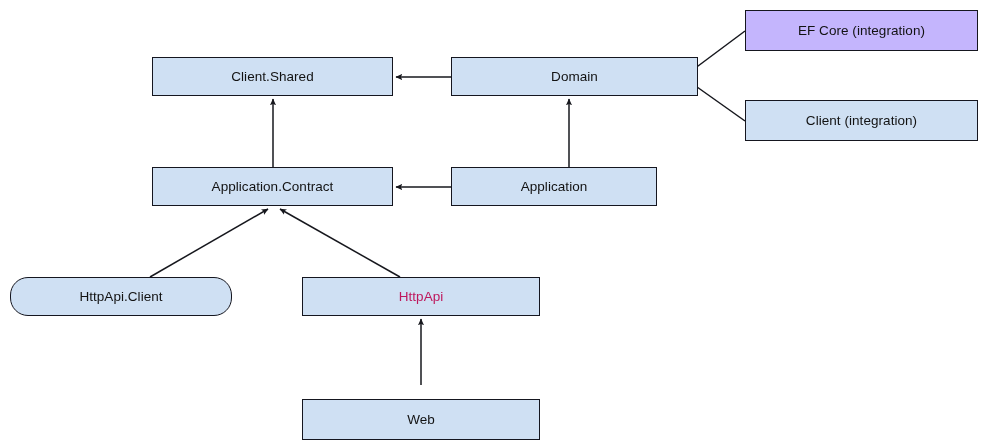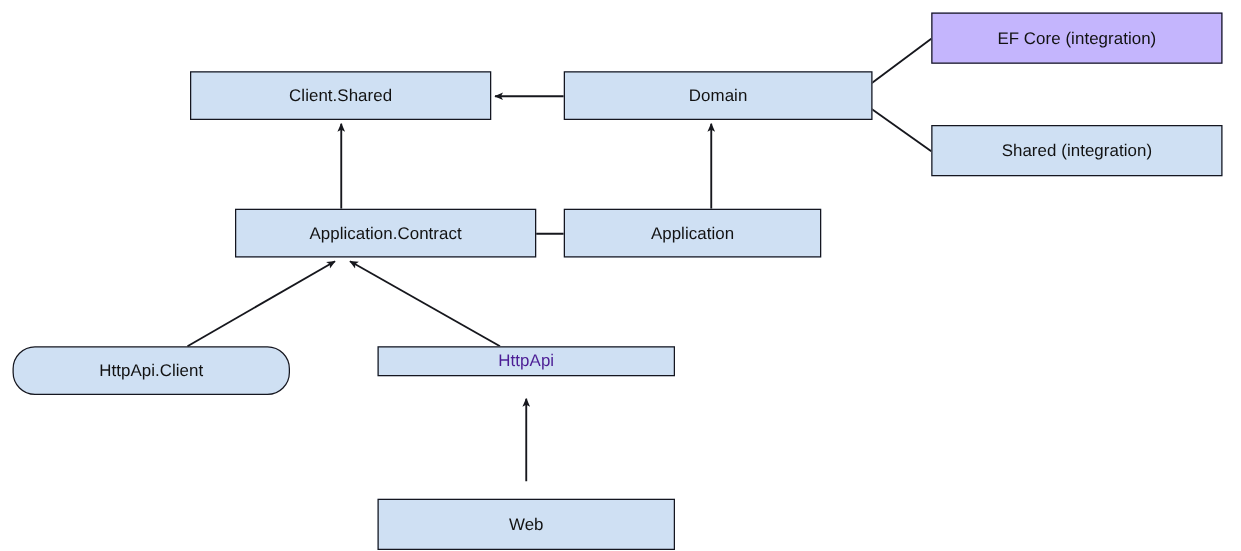--- a/index.html
+++ b/index.html
@@ -87,32 +87,32 @@
       <div class="node-box" style="left: 152px; top: 57px; width: 241px; height: 39px; background: rgb(207, 224, 243); border-color: rgb(21, 22, 31); color: rgb(18, 18, 18);">
         <span class="node-label">Client.Shared</span>
       </div>
       <div class="node-box" style="left: 451px; top: 57px; width: 247px; height: 39px; background: rgb(207, 224, 243); border-color: rgb(21, 22, 31); color: rgb(18, 18, 18);">
         <span class="node-label">Domain</span>
       </div>
       <div class="node-box" style="left: 745px; top: 10px; width: 233px; height: 41px; background: #c4b5fd; border-color: rgb(21, 22, 31); color: rgb(18, 18, 18);">
         <span class="node-label">EF Core (integration)</span>
       </div>
       <div class="node-box" style="left: 745px; top: 100px; width: 233px; height: 41px; background: rgb(207, 224, 243); border-color: rgb(21, 22, 31); color: rgb(18, 18, 18);">
-        <span class="node-label">Shared (integration)</span>
+        <span class="node-label">Client (integration)</span>
       </div>
-      <div class="node-box" style="left: 152px; top: 167px; width: 241px; height: 39px; background: rgb(207, 224, 243); border-color: rgb(21, 22, 31); color: rgb(18, 18, 18); margin-left: 36px;">
+      <div class="node-box" style="left: 152px; top: 167px; width: 241px; height: 39px; background: rgb(207, 224, 243); border-color: rgb(21, 22, 31); color: rgb(18, 18, 18);">
         <span class="node-label">Application.Contract</span>
       </div>
       <div class="node-box" style="left: 451px; top: 167px; width: 206px; height: 39px; background: rgb(207, 224, 243); border-color: rgb(21, 22, 31); color: rgb(18, 18, 18);">
         <span class="node-label">Application</span>
       </div>
       <div class="node-box" style="left: 10px; top: 277px; width: 222px; height: 39px; background: rgb(207, 224, 243); border-color: rgb(21, 22, 31); color: rgb(18, 18, 18); border-radius: 18px;">
         <span class="node-label">HttpApi.Client</span>
       </div>
-      <div class="node-box" style="left: 302px; top: 277px; width: 238px; height: 24px; background: rgb(207, 224, 243); border-color: rgb(21, 22, 31); color: #4c1d95;">
+      <div class="node-box" style="left: 302px; top: 277px; width: 238px; height: 39px; background: rgb(207, 224, 243); border-color: rgb(21, 22, 31); color: #be185d;">
         <span class="node-label">HttpApi</span>
       </div>
       <div class="node-box" style="left: 302px; top: 399px; width: 238px; height: 41px; background: rgb(207, 224, 243); border-color: rgb(21, 22, 31); color: rgb(18, 18, 18);">
         <span class="node-label">Web</span>
       </div>
     </div>
 
 </div>
 
 </body></html>

